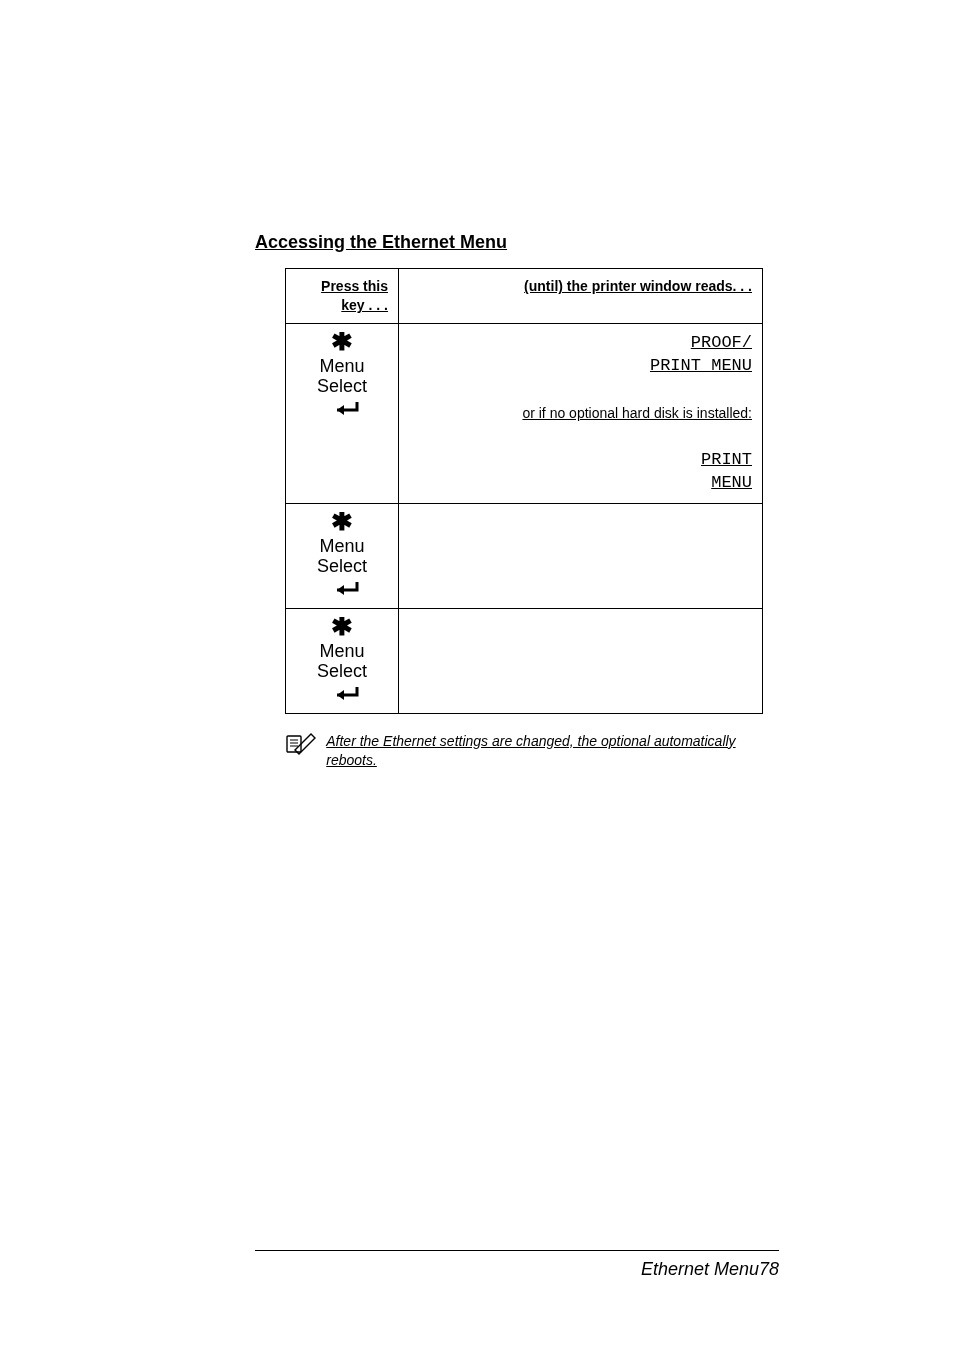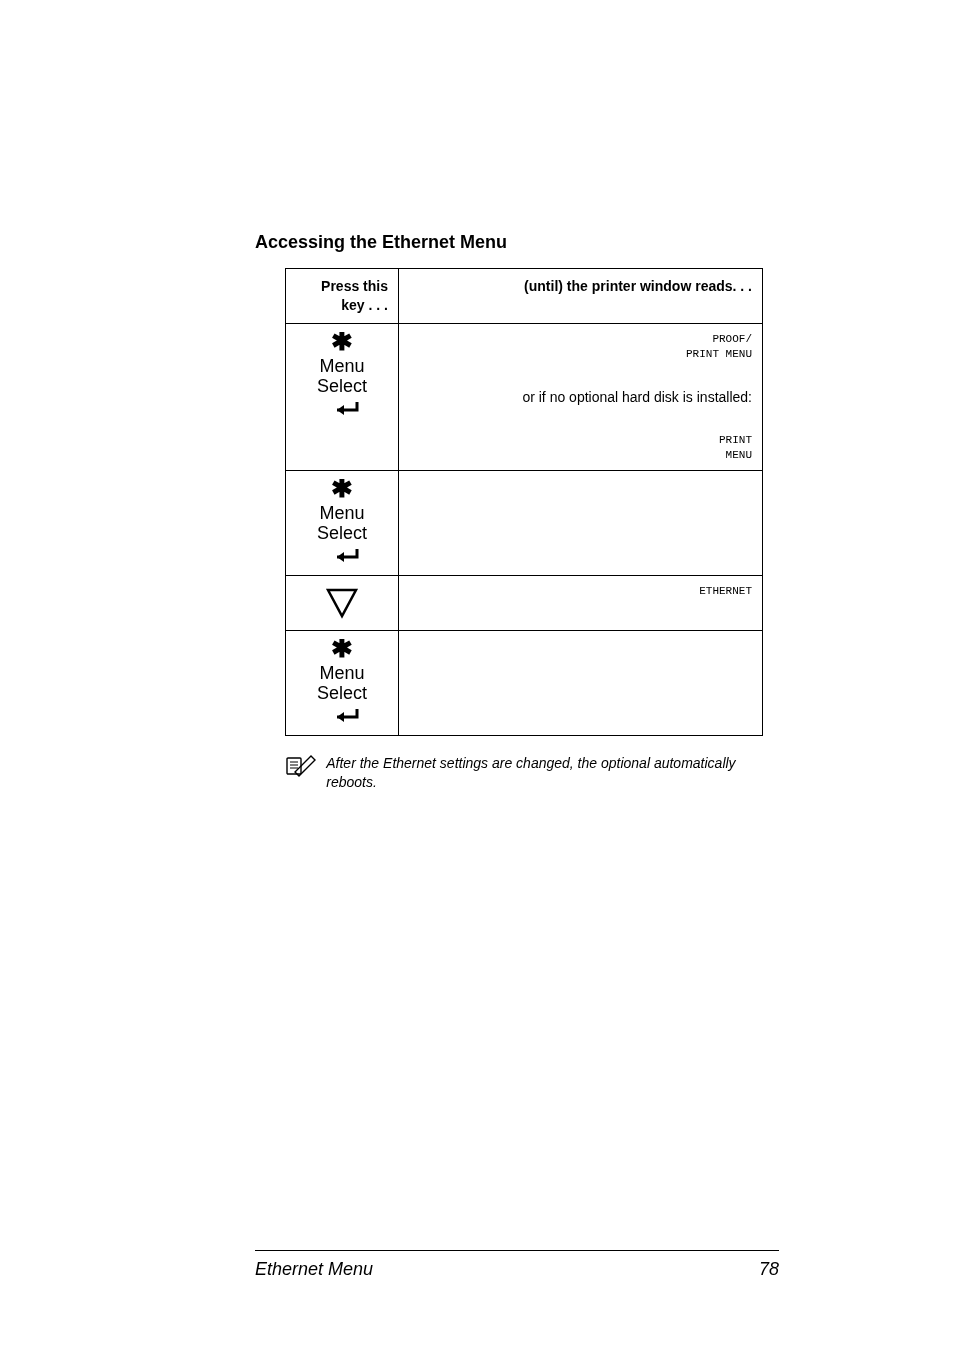--- a/index.html
+++ b/index.html
@@ -9,20 +9,21 @@
     color:#000;
     font-size:15px;
     line-height:1.35;
   }
   .page{
     width:954px;
     height:1351px;
     box-sizing:border-box;
     padding:230px 175px 0 255px;
     position:relative;
+    text-decoration:underline;
   }
   .section-title{
     font-weight:bold;
     font-size:18px;
     margin-bottom:14px;
   }
   .intro{
     margin:0 0 14px 30px;
   }
   table{
@@ -39,21 +40,21 @@
   }
   th{
     font-weight:bold;
     font-size:14px;
   }
   td{
     font-size:14px;
   }
   .mono{
     font-family:"Courier New",Courier,monospace;
-    font-size:11px;
+    font-size:17px;
     line-height:1.35;
     margin-left:37px;
   }
   .key-col{ width:92px; }
   .key-svg{ display:block; margin:0 auto; }
   .note-row{
     margin-left:30px;
     display:flex;
     align-items:flex-start;
     gap:10px;
@@ -67,21 +68,21 @@
     left:255px; right:175px;
     bottom:70px;
   }
   .footer-rule{
     border:0;
     border-top:1px solid #000;
     margin:0 0 6px 0;
   }
   .footer-line{
     display:flex;
-    justify-content:space-between;
+    justify-content:flex-end;
     font-style:italic;
     font-size:18px;
   }
 </style>
 </head>
 <body>
 
 <div class="page">
 
   <div class="section-title">Accessing the Ethernet Menu</div>
@@ -123,30 +124,20 @@
             <text x="30" y="18" text-anchor="middle" font-size="26" font-weight="bold" font-family="Arial">✱</text>
             <text x="30" y="40" text-anchor="middle" font-size="18" font-family="Arial">Menu</text>
             <text x="30" y="60" text-anchor="middle" font-size="18" font-family="Arial">Select</text>
             <path d="M45 70 L45 78 L25 78" fill="none" stroke="#000" stroke-width="3"></path>
             <polygon points="25,78 32,73 32,83" fill="#000"></polygon>
           </svg>
         </td>
         <td></td>
       </tr>
 
-      <tr>
-        <td class="key-col">
-          <svg class="key-svg" width="48" height="38">
-            <polygon points="10,6 38,6 24,32" fill="none" stroke="#000" stroke-width="2.5"></polygon>
-          </svg>
-        </td>
-        <td>
-          <div class="mono">ETHERNET</div>
-        </td>
-      </tr>
 
       <tr>
         <td class="key-col">
           <svg class="key-svg" width="60" height="88">
             <text x="30" y="18" text-anchor="middle" font-size="26" font-weight="bold" font-family="Arial">✱</text>
             <text x="30" y="40" text-anchor="middle" font-size="18" font-family="Arial">Menu</text>
             <text x="30" y="60" text-anchor="middle" font-size="18" font-family="Arial">Select</text>
             <path d="M45 70 L45 78 L25 78" fill="none" stroke="#000" stroke-width="3"></path>
             <polygon points="25,78 32,73 32,83" fill="#000"></polygon>
           </svg>

